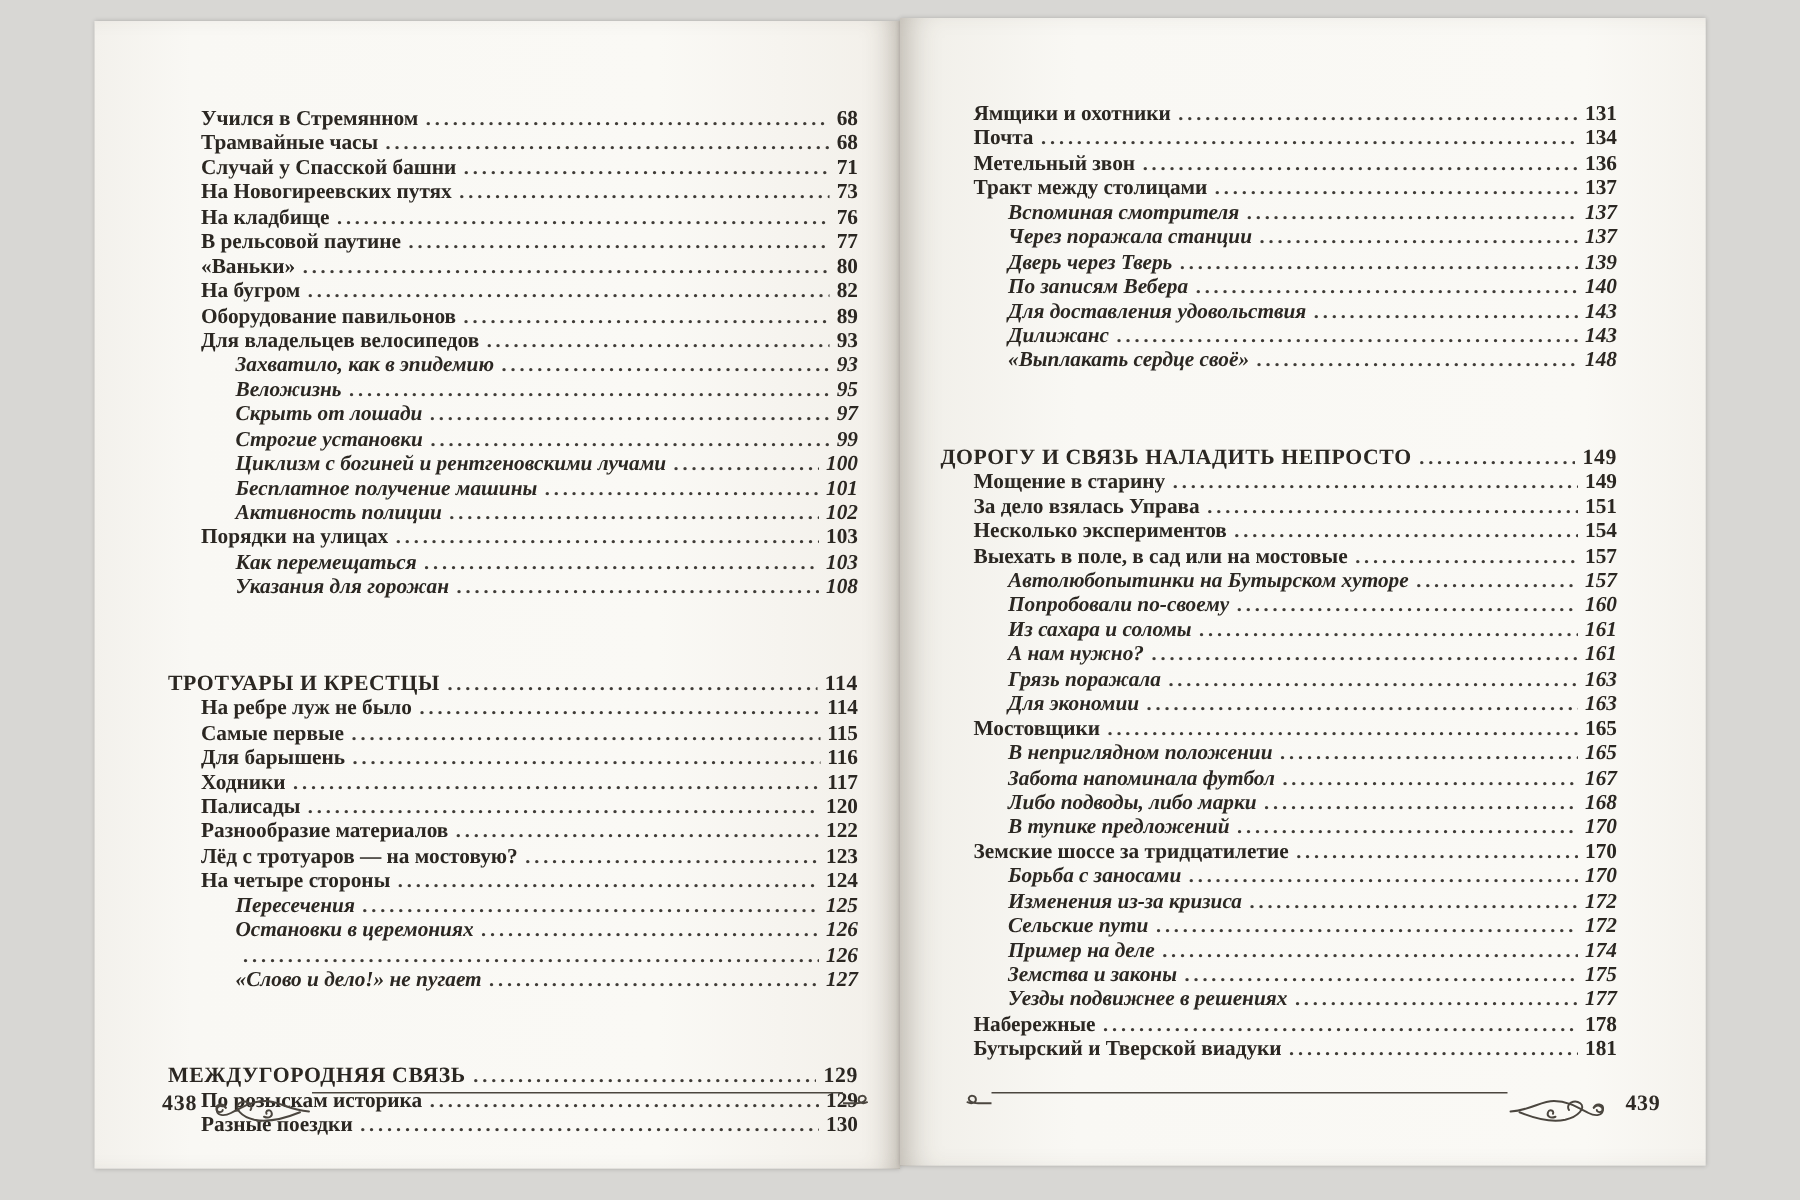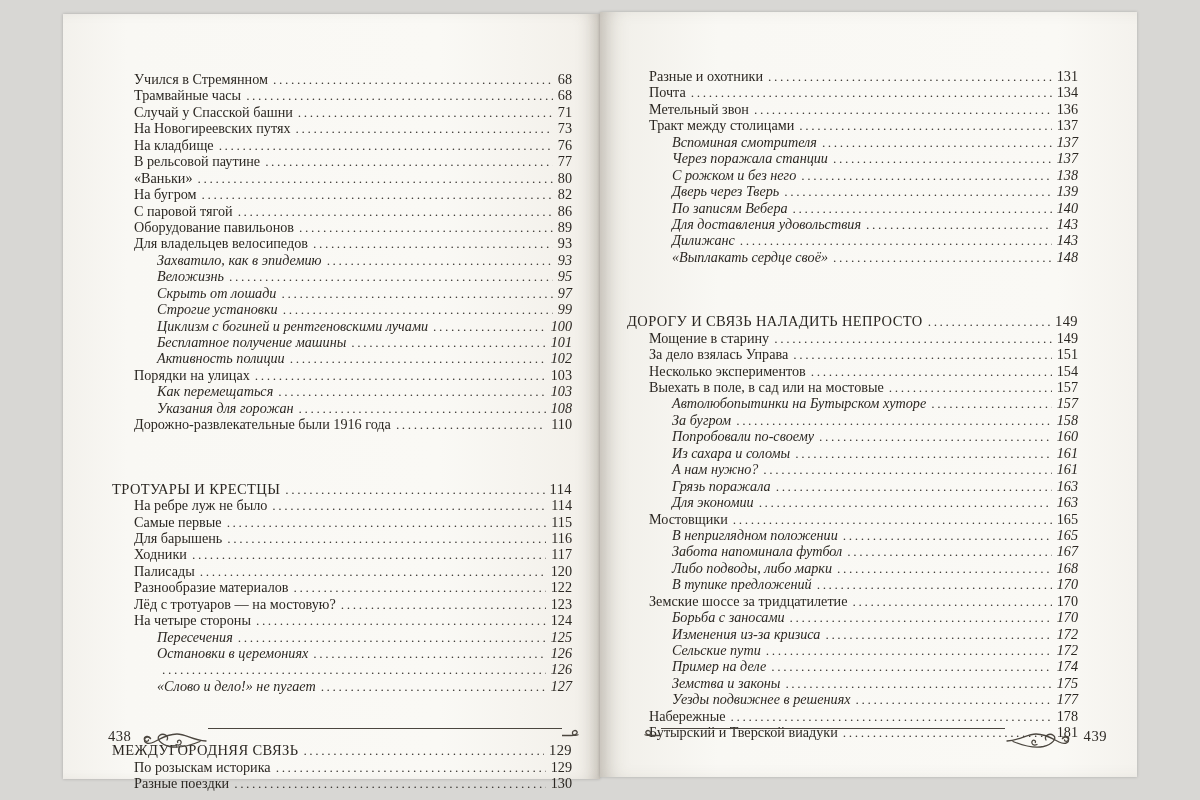--- a/index.html
+++ b/index.html
@@ -2,21 +2,21 @@
 <html><head>
 <meta charset="utf-8">
 <style>
   html, body {
     margin: 0; padding: 0;
     width: 1200px; height: 800px;
     overflow: hidden;
     background: #d8d7d4;
     font-family: "Liberation Serif", "DejaVu Serif", serif;
   }
-  .scene { position: relative; width: 1200px; height: 800px; }
+  .scene { position: relative; width: 1200px; height: 800px; font-weight: bold; }
 
   .page {
     position: absolute;
     width: 537px; height: 765px;
     color: #2b2722;
   }
   .page.left {
     left: 63px; top: 14px;
     background: linear-gradient(90deg, #f3f1ec 0%, #f9f8f4 12%, #faf9f5 70%, #f2efe9 100%);
     box-shadow: 0 0 3px rgba(0,0,0,.22), inset -16px 0 20px -13px rgba(70,60,45,.38);
@@ -117,25 +117,20 @@
           <span class="t">«Ваньки»</span>
           <span class="dots"></span>
           <span class="pg">80</span>
         </div>
         <div class="row lvl1">
           <span class="t">На бугром</span>
           <span class="dots"></span>
           <span class="pg">82</span>
         </div>
         <div class="row lvl1">
-          <span class="t">С паровой тягой</span>
-          <span class="dots"></span>
-          <span class="pg">86</span>
-        </div>
-        <div class="row lvl1">
           <span class="t">Оборудование павильонов</span>
           <span class="dots"></span>
           <span class="pg">89</span>
         </div>
         <div class="row lvl1">
           <span class="t">Для владельцев велосипедов</span>
           <span class="dots"></span>
           <span class="pg">93</span>
         </div>
         <div class="row lvl2">
@@ -180,25 +175,20 @@
         </div>
         <div class="row lvl2">
           <span class="t">Как перемещаться</span>
           <span class="dots"></span>
           <span class="pg">103</span>
         </div>
         <div class="row lvl2">
           <span class="t">Указания для горожан</span>
           <span class="dots"></span>
           <span class="pg">108</span>
-        </div>
-        <div class="row lvl1">
-          <span class="t">Дорожно-развлекательные были 1916 года</span>
-          <span class="dots"></span>
-          <span class="pg">110</span>
         </div>
         <div class="row lvl0 gap">
           <span class="t">ТРОТУАРЫ И КРЕСТЦЫ</span>
           <span class="dots"></span>
           <span class="pg">114</span>
         </div>
         <div class="row lvl1">
           <span class="t">На ребре луж не было</span>
           <span class="dots"></span>
           <span class="pg">114</span>
@@ -284,21 +274,21 @@
       <span class="rule"></span>
       <svg class="curl" width="17" height="15" viewBox="0 0 17 15">
         <path class="stk" d="M0,7.5 L9,7.5 C13,7.5 15.8,5.8 15,3.8 C14.2,1.8 10.4,2.2 10.4,5 C10.4,7.2 13.4,8.2 16,6.8"></path>
       </svg>
     </div>
   </div>
 
   <div class="page right">
     <div class="toc" id="toc-right">
         <div class="row lvl1">
-          <span class="t">Разные и охотники</span>
+          <span class="t">Ямщики и охотники</span>
           <span class="dots"></span>
           <span class="pg">131</span>
         </div>
         <div class="row lvl1">
           <span class="t">Почта</span>
           <span class="dots"></span>
           <span class="pg">134</span>
         </div>
         <div class="row lvl1">
           <span class="t">Метельный звон</span>
@@ -312,25 +302,20 @@
         </div>
         <div class="row lvl2">
           <span class="t">Вспоминая смотрителя</span>
           <span class="dots"></span>
           <span class="pg">137</span>
         </div>
         <div class="row lvl2">
           <span class="t">Через поражала станции</span>
           <span class="dots"></span>
           <span class="pg">137</span>
-        </div>
-        <div class="row lvl2">
-          <span class="t">С рожком и без него</span>
-          <span class="dots"></span>
-          <span class="pg">138</span>
         </div>
         <div class="row lvl2">
           <span class="t">Дверь через Тверь</span>
           <span class="dots"></span>
           <span class="pg">139</span>
         </div>
         <div class="row lvl2">
           <span class="t">По записям Вебера</span>
           <span class="dots"></span>
           <span class="pg">140</span>
@@ -372,25 +357,20 @@
         </div>
         <div class="row lvl1">
           <span class="t">Выехать в поле, в сад или на мостовые</span>
           <span class="dots"></span>
           <span class="pg">157</span>
         </div>
         <div class="row lvl2">
           <span class="t">Автолюбопытинки на Бутырском хуторе</span>
           <span class="dots"></span>
           <span class="pg">157</span>
-        </div>
-        <div class="row lvl2">
-          <span class="t">За бугром</span>
-          <span class="dots"></span>
-          <span class="pg">158</span>
         </div>
         <div class="row lvl2">
           <span class="t">Попробовали по-своему</span>
           <span class="dots"></span>
           <span class="pg">160</span>
         </div>
         <div class="row lvl2">
           <span class="t">Из сахара и соломы</span>
           <span class="dots"></span>
           <span class="pg">161</span>

